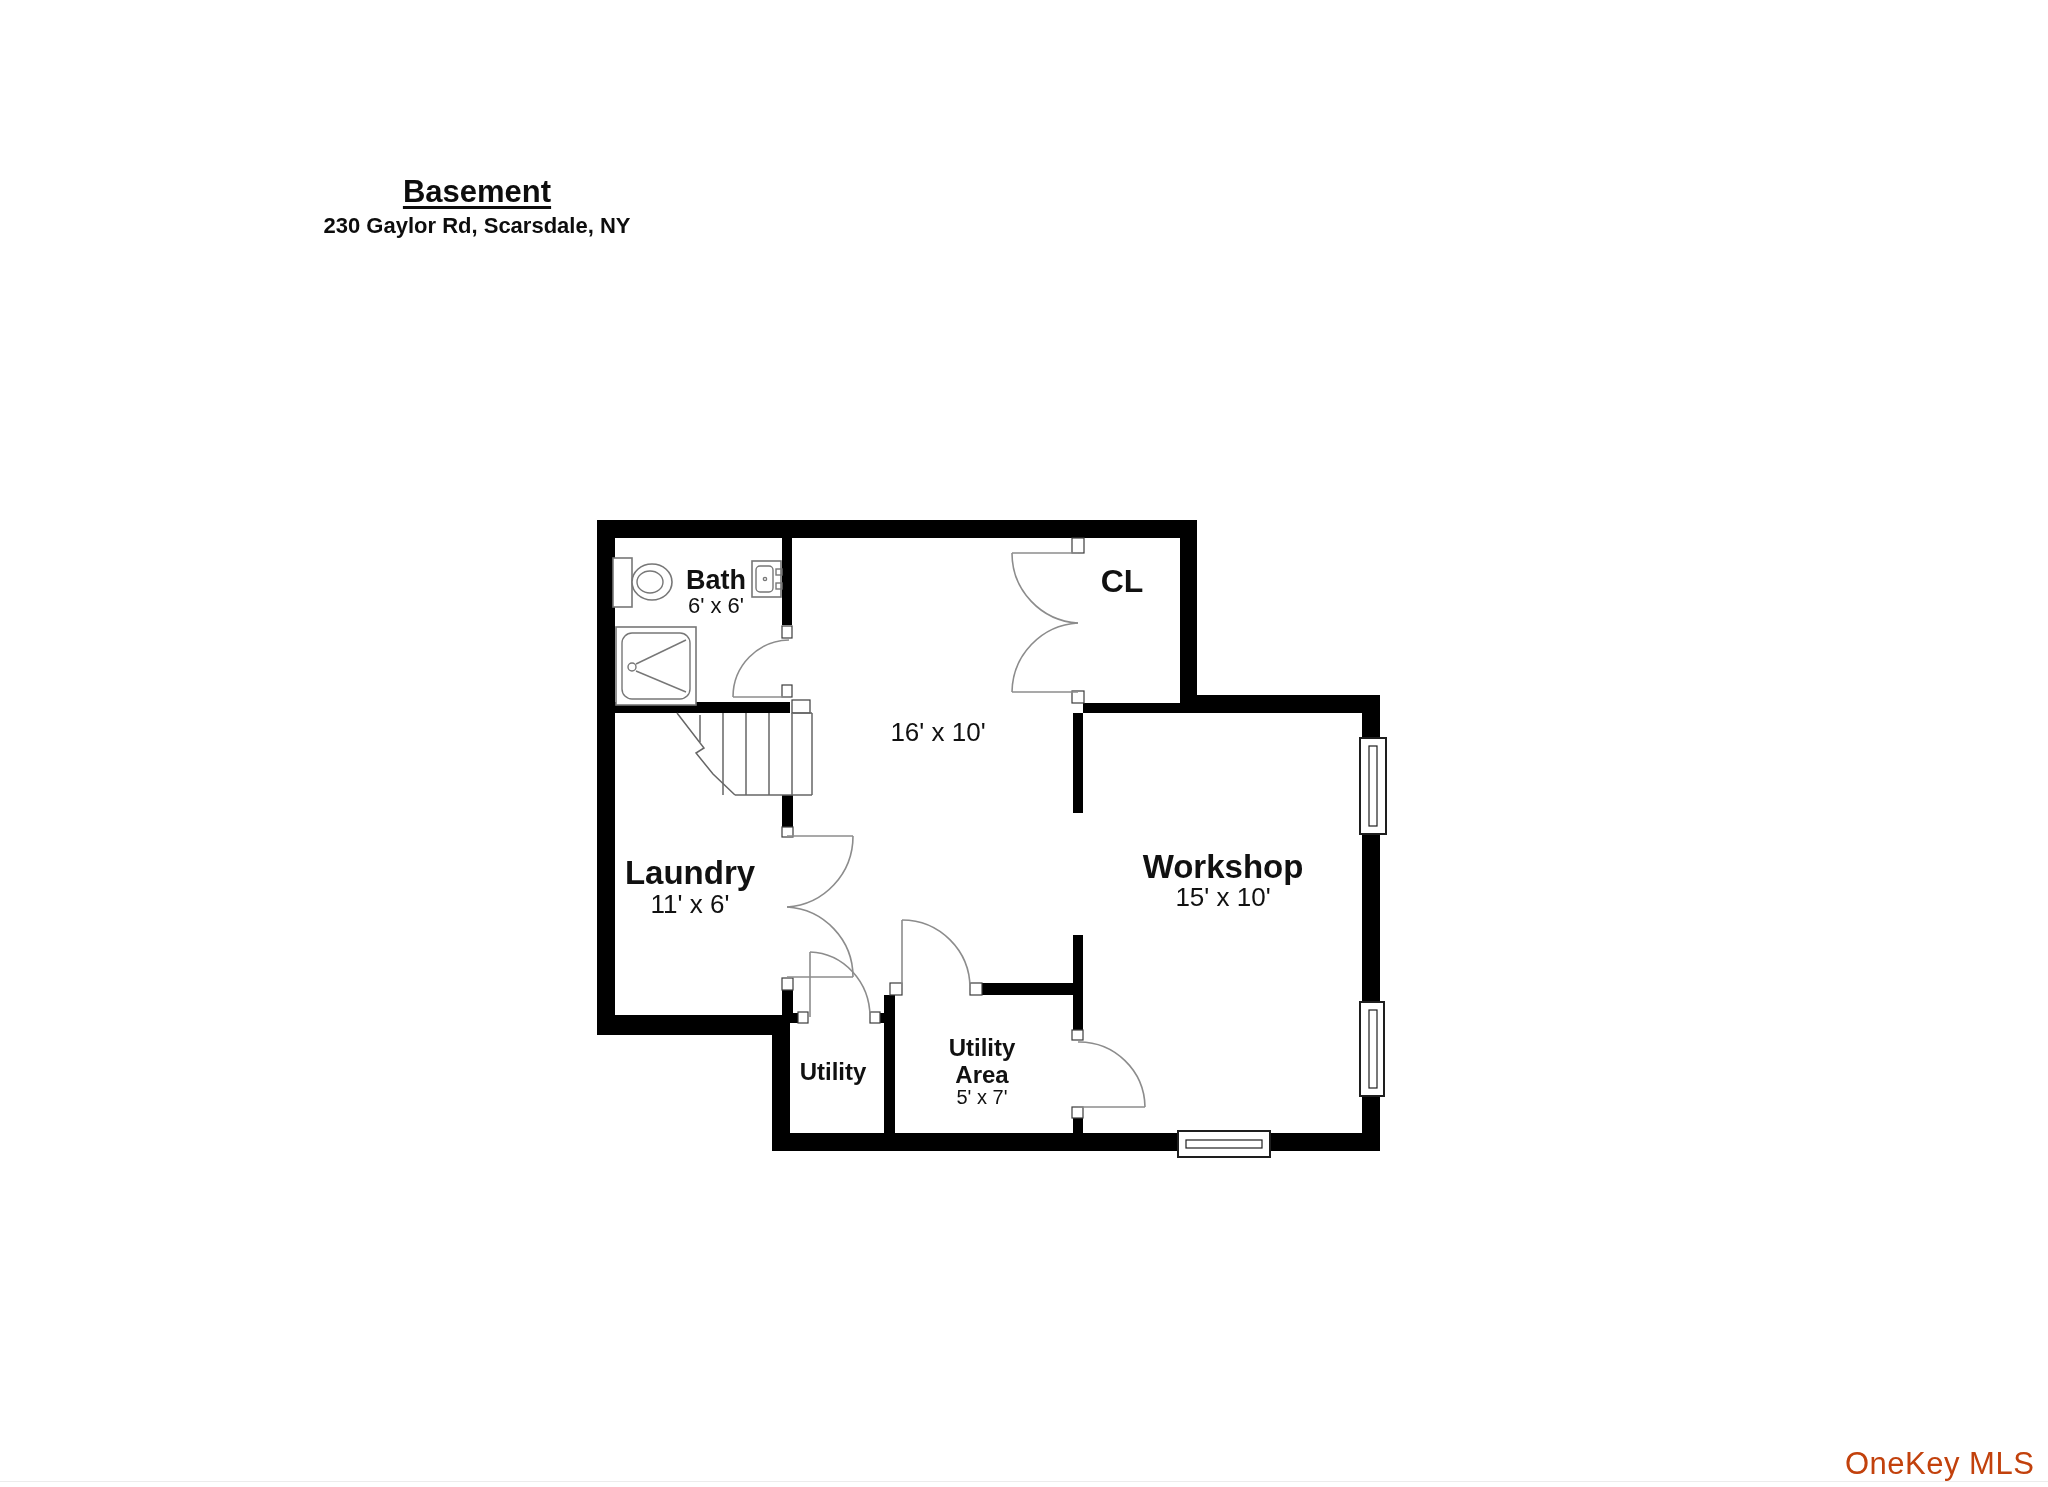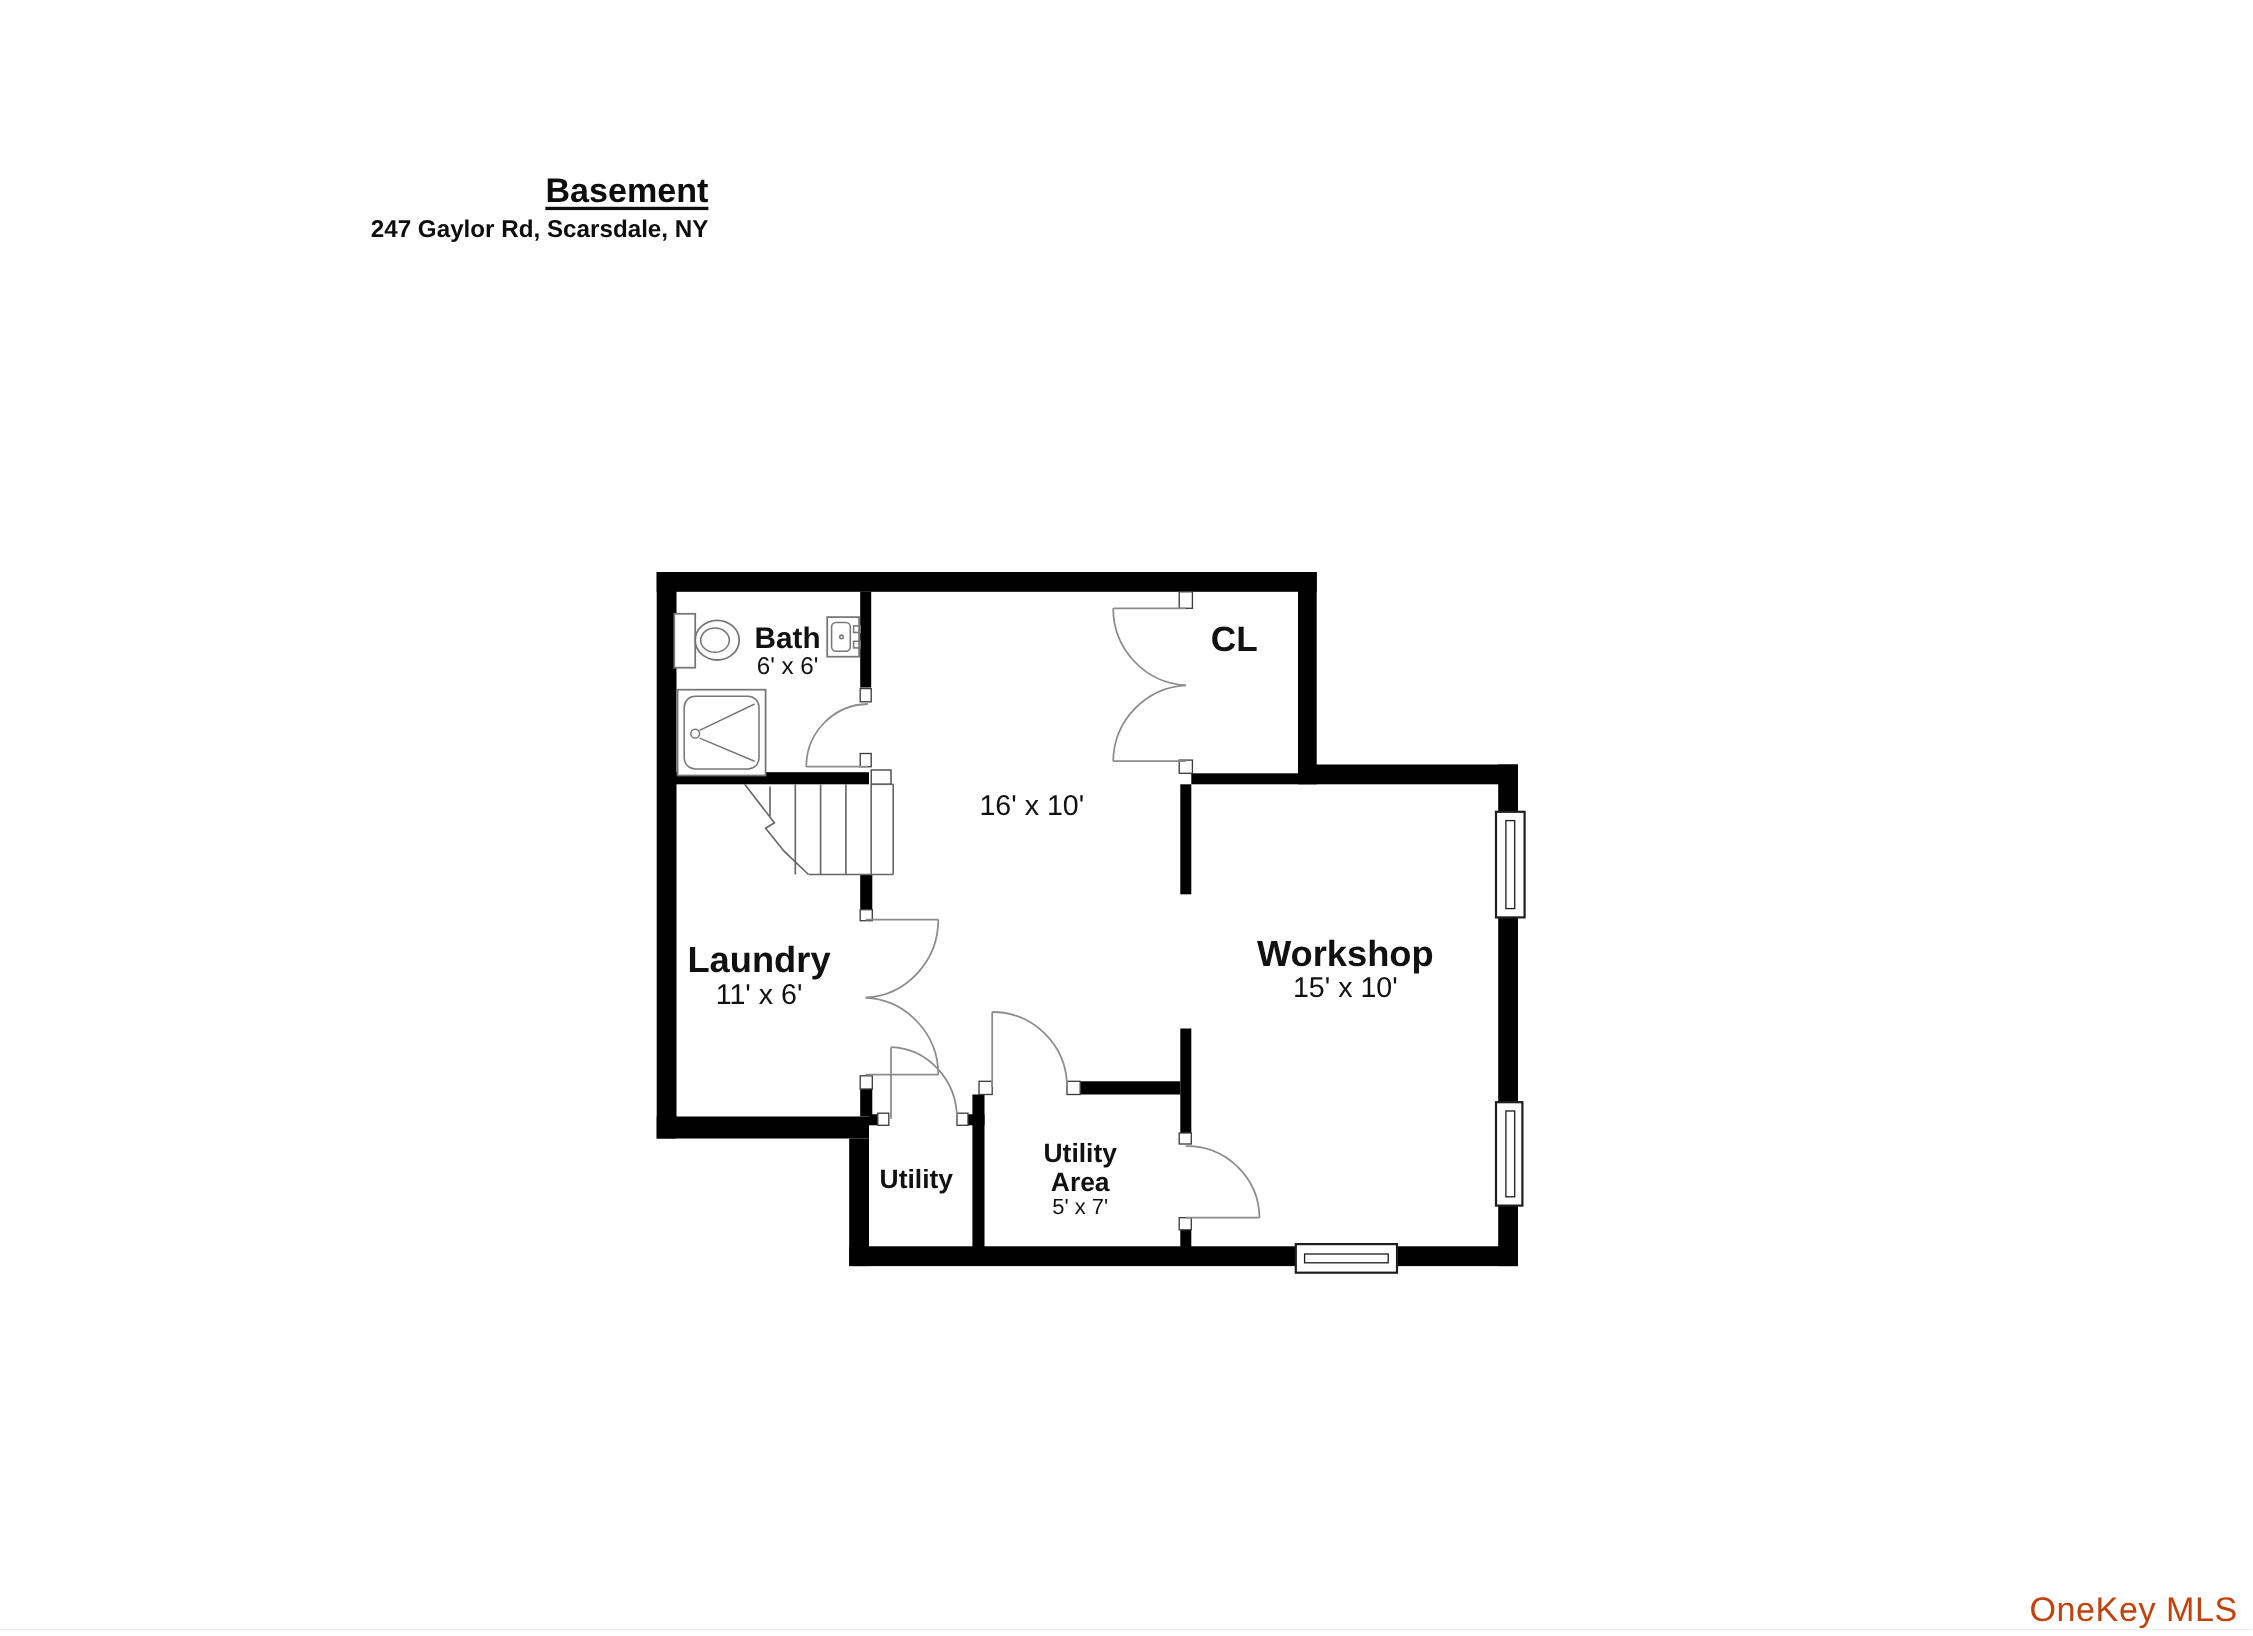--- a/index.html
+++ b/index.html
@@ -1,18 +1,18 @@
 <!DOCTYPE html>
 <html><head>
 <meta charset="utf-8">
 <style>
   html,body{margin:0;padding:0;background:#ffffff;}
   #stage{position:relative;width:2048px;height:1487px;background:#ffffff;overflow:hidden;
          font-family:"Liberation Sans",sans-serif;}
-  #plan-header{position:absolute;left:310px;top:158px;width:334px;text-align:right;color:#0d0d0d;}
+  #plan-header{position:absolute;left:310px;top:176px;width:334px;text-align:center;color:#0d0d0d;}
   #plan-title{font-size:31px;font-weight:bold;text-decoration:underline;
               text-decoration-thickness:3px;text-underline-offset:4px;line-height:1.0;}
   #plan-address{font-size:22px;font-weight:bold;margin-top:7px;line-height:1.1;}
   #watermark{position:absolute;left:1845px;top:1446px;width:200px;font-size:31px;color:#c2410c;
              white-space:nowrap;letter-spacing:0.5px;}
   #bottom-rule{position:absolute;left:0;top:1481px;width:2048px;height:1px;background:#ececec;}
   svg{position:absolute;left:0;top:0;}
   .wall{fill:#000000;stroke:none;}
   .jamb{fill:#ffffff;stroke:#3c3c3c;stroke-width:1.2;}
   .door{stroke:#8c8c8c;stroke-width:1.6;fill:none;}
@@ -24,21 +24,21 @@
   text{fill:#111111;}
   .room-name{font-weight:bold;}
 </style>
 </head>
 <body>
 
 <div id="stage">
 
   <div id="plan-header">
     <div id="plan-title">Basement</div>
-    <div id="plan-address">247 Gaylor Rd, Scarsdale, NY</div>
+    <div id="plan-address">230 Gaylor Rd, Scarsdale, NY</div>
   </div>
 
   <svg width="2048" height="1487" viewBox="0 0 2048 1487">
 
     <g>
 
       <rect class="wall" x="597" y="520" width="600" height="18"></rect>
       <rect class="wall" x="597" y="520" width="18" height="515"></rect>
       <rect class="wall" x="597" y="1015" width="193" height="20"></rect>
       <rect class="wall" x="772" y="1035" width="18" height="116"></rect>

